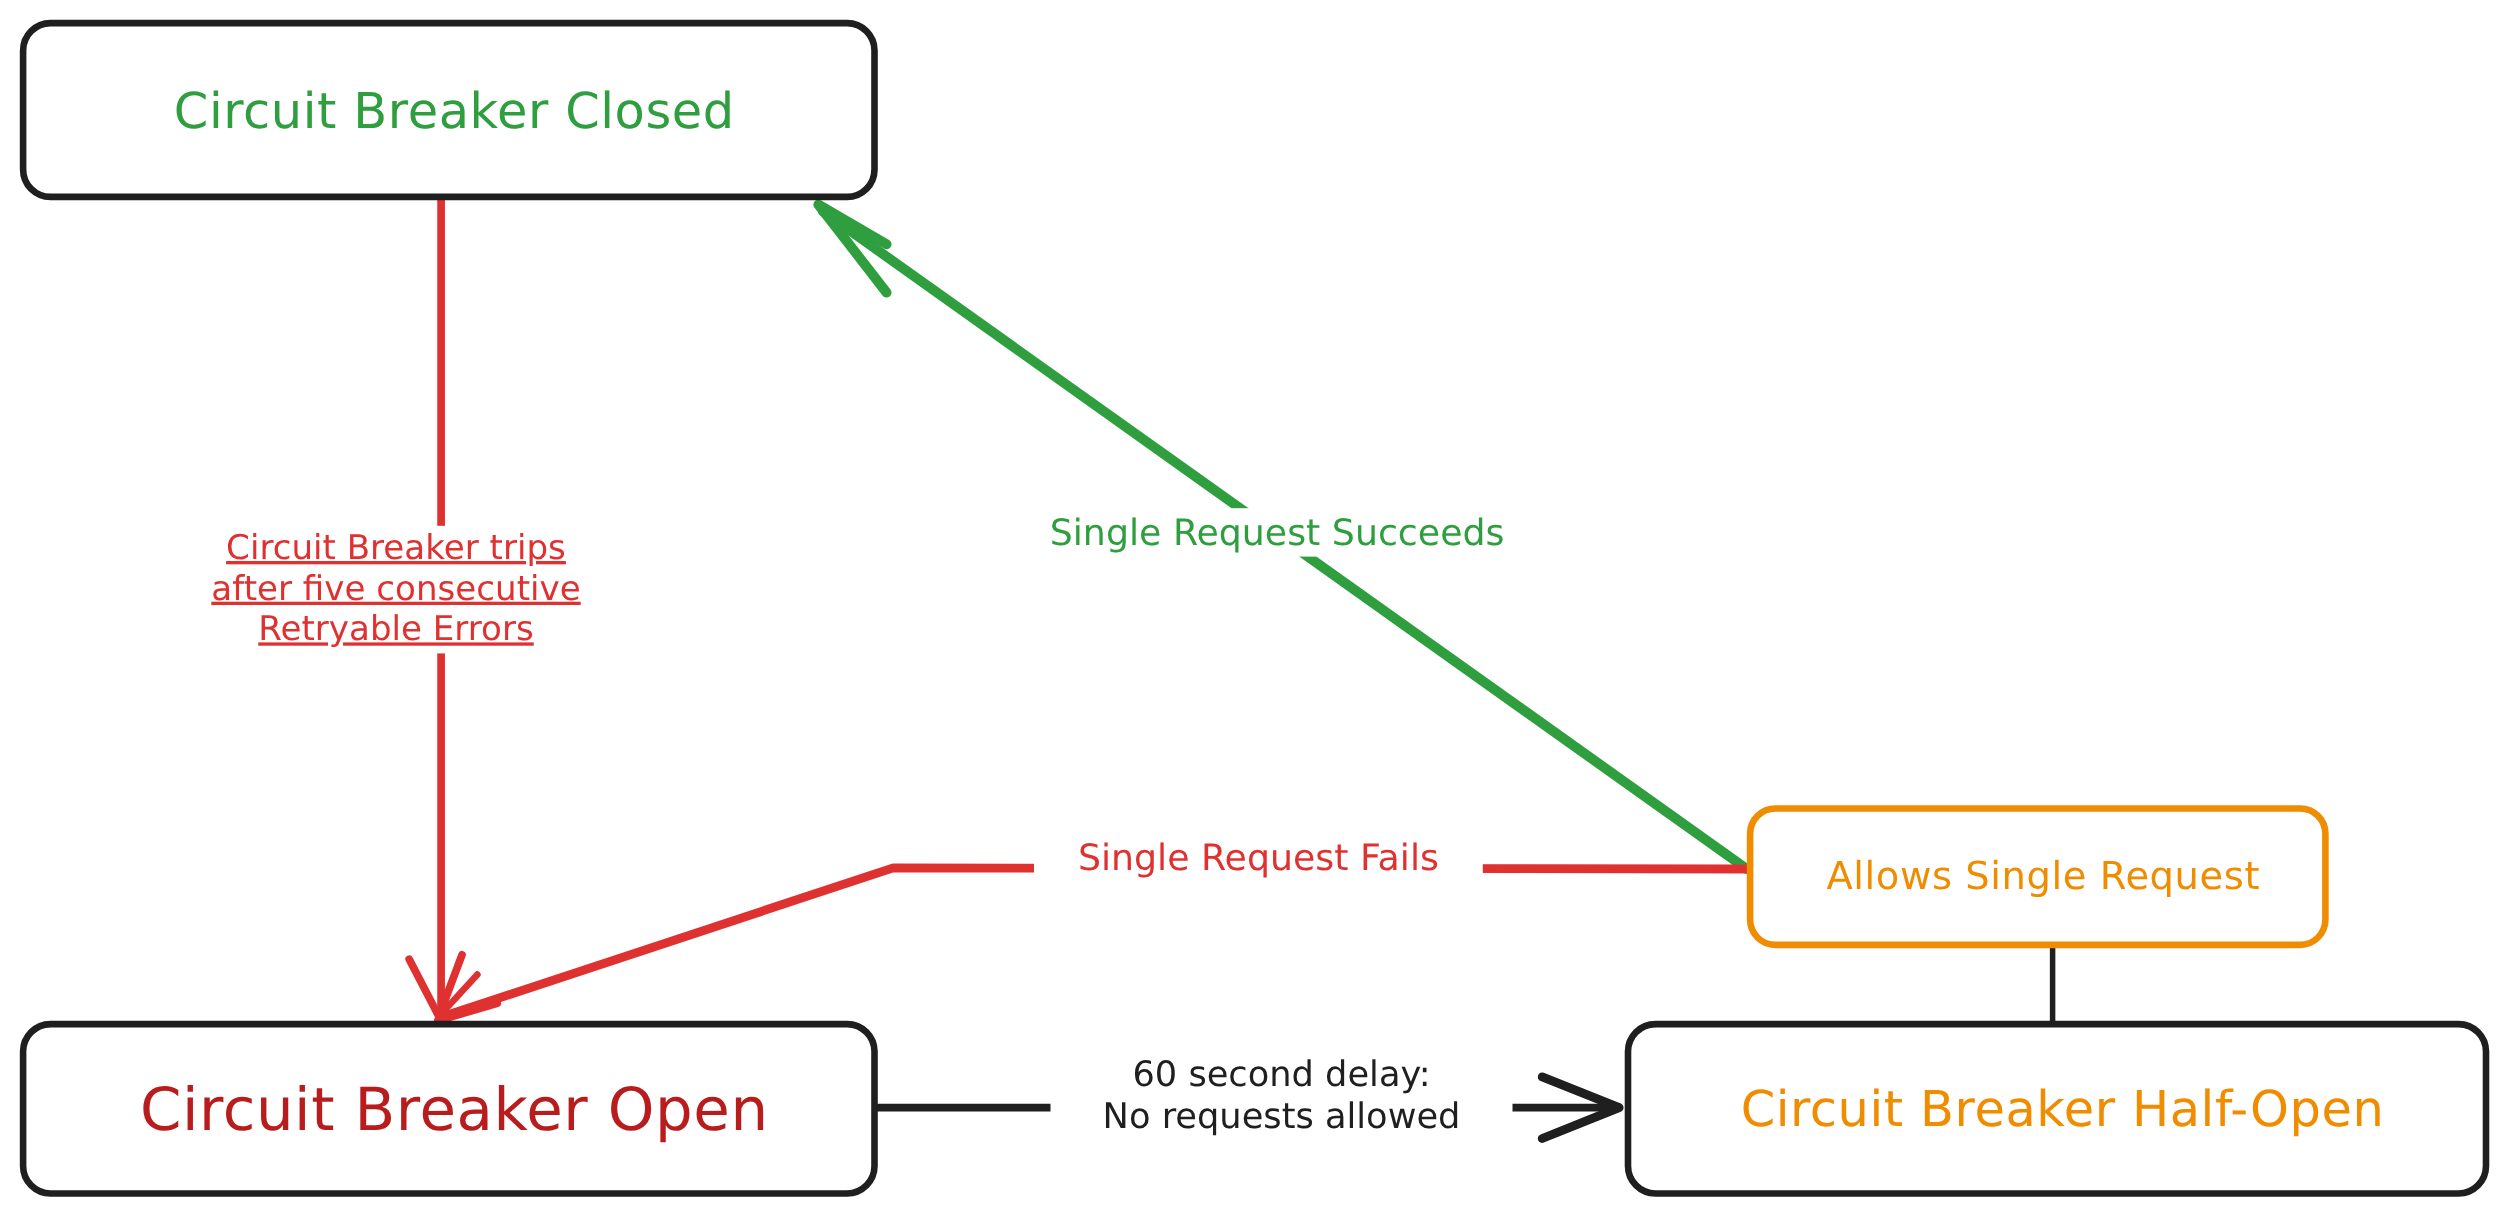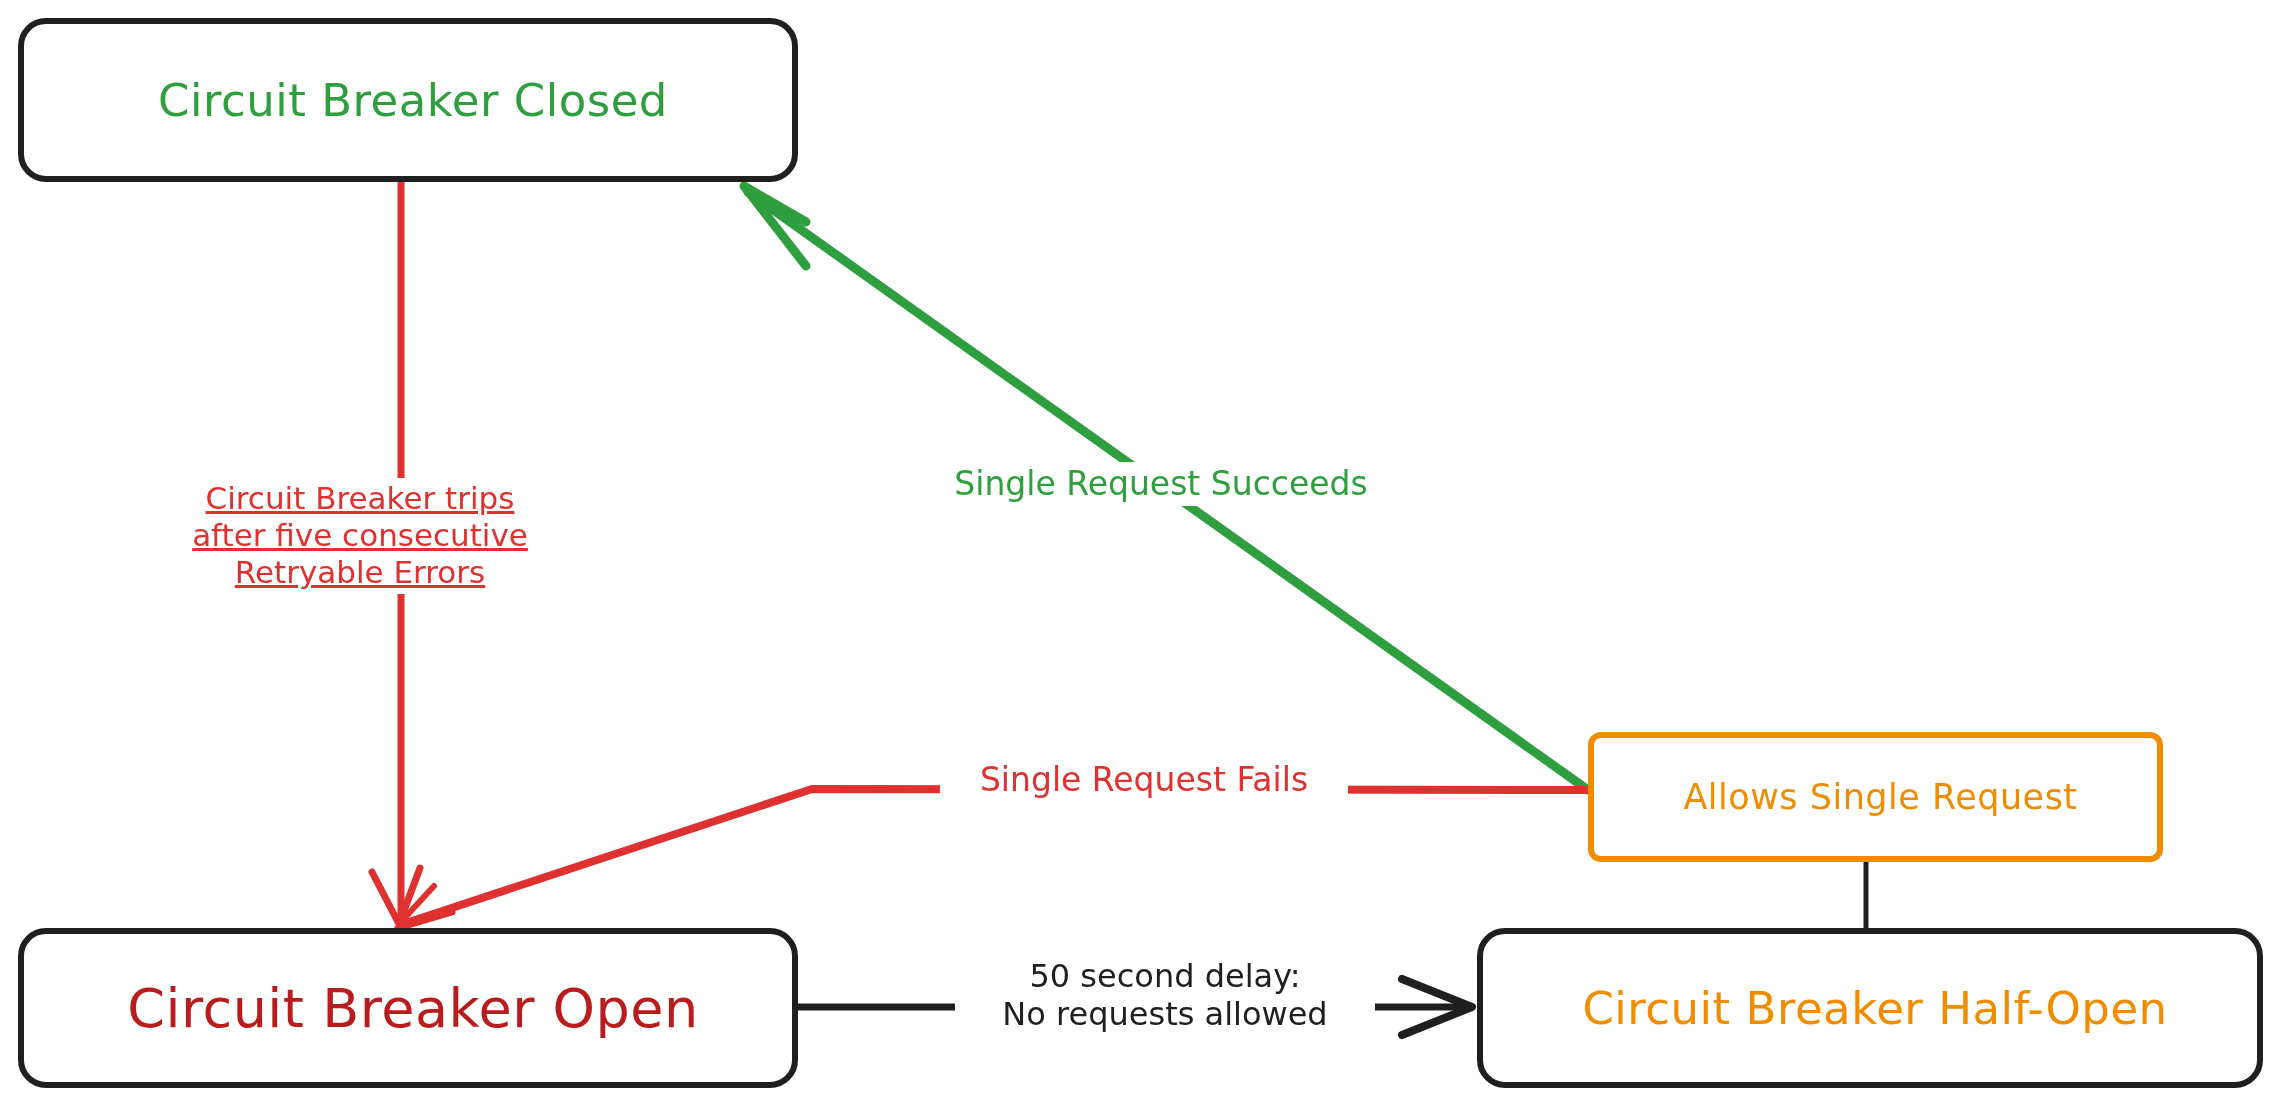--- a/index.html
+++ b/index.html
@@ -44,21 +44,21 @@
   }
   .node-label {
     font-family: "DejaVu Sans", sans-serif;
     font-weight: 400;
     letter-spacing: 0.5px;
     white-space: nowrap;
   }
   #node-closed   { left: 18px;   top: 18px;  width: 780px;  height: 164px; }
   #node-open     { left: 18px;   top: 928px; width: 780px;  height: 160px; }
   #node-halfopen { left: 1477px; top: 928px; width: 786px;  height: 160px; }
-  #node-allows   { left: 1588px; top: 732px; width: 575px;  height: 130px; border-radius: 13px; }
+  #node-allows   { left: 1588px; top: 732px; width: 529px;  height: 130px; }
 
   #label-closed   { color: #2E9E3E; font-size: 45px; }
   #label-open     { color: #b91c1c; font-size: 54px; }
   #label-halfopen { color: #F08C00; font-size: 45px; }
   #label-allows   { color: #F08C00; font-size: 35px; }
 
   .edge-label {
     position: absolute;
     z-index: 4;
     background: #ffffff;
@@ -149,16 +149,16 @@
   </div>
 
   <div class="edge-label" id="edge-label-trips">Circuit Breaker trips
 after five consecutive
 Retryable Errors</div>
 
   <div class="edge-label" id="edge-label-fails">Single Request Fails</div>
 
   <div class="edge-label" id="edge-label-succeeds">Single Request Succeeds</div>
 
-  <div class="edge-label" id="edge-label-delay">50 second delay:
+  <div class="edge-label" id="edge-label-delay">60 second delay:
 No requests allowed</div>
 
 </div>
 
 </body></html>

